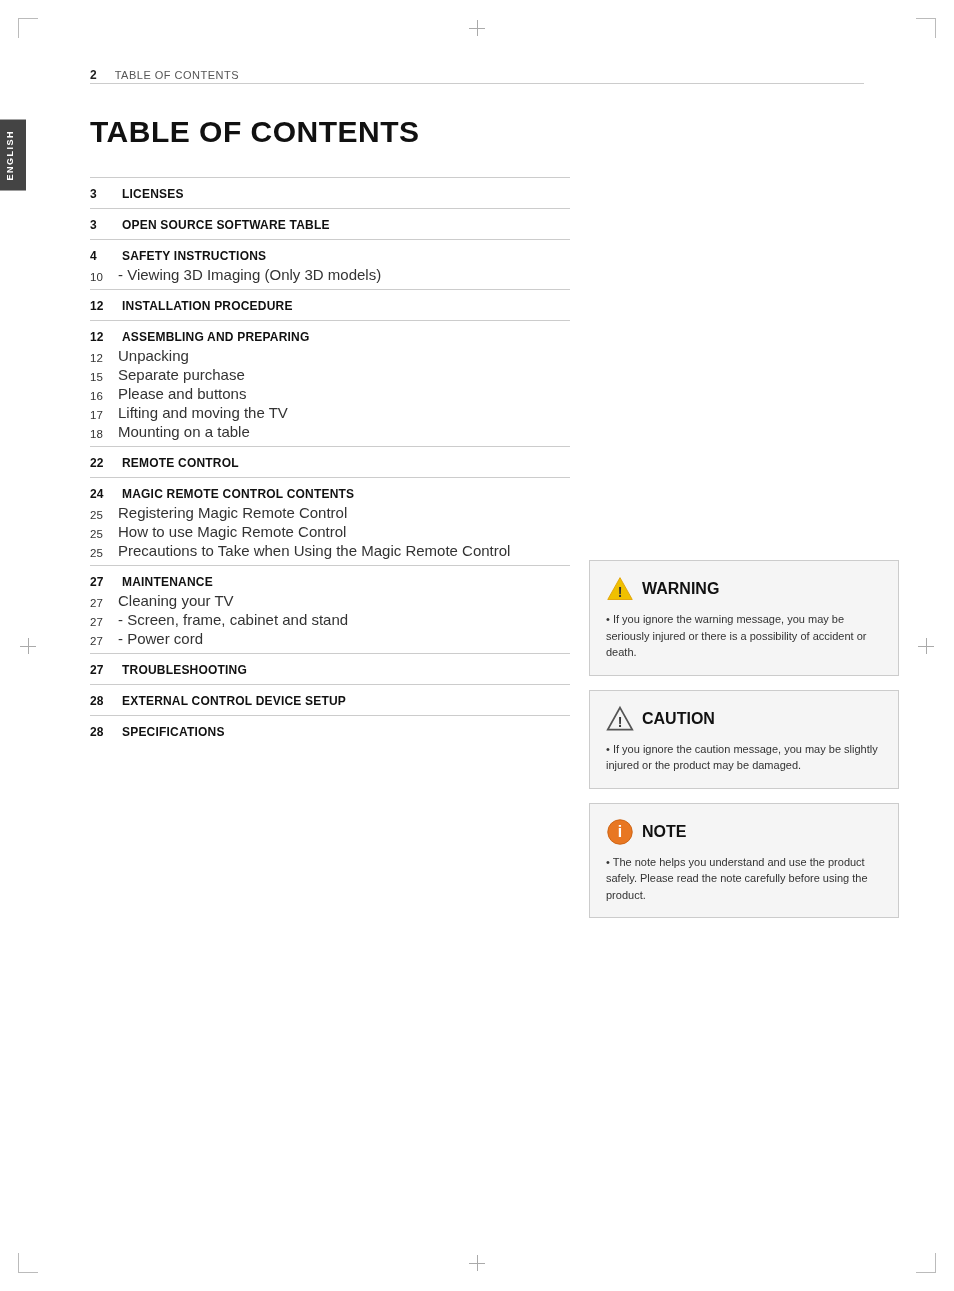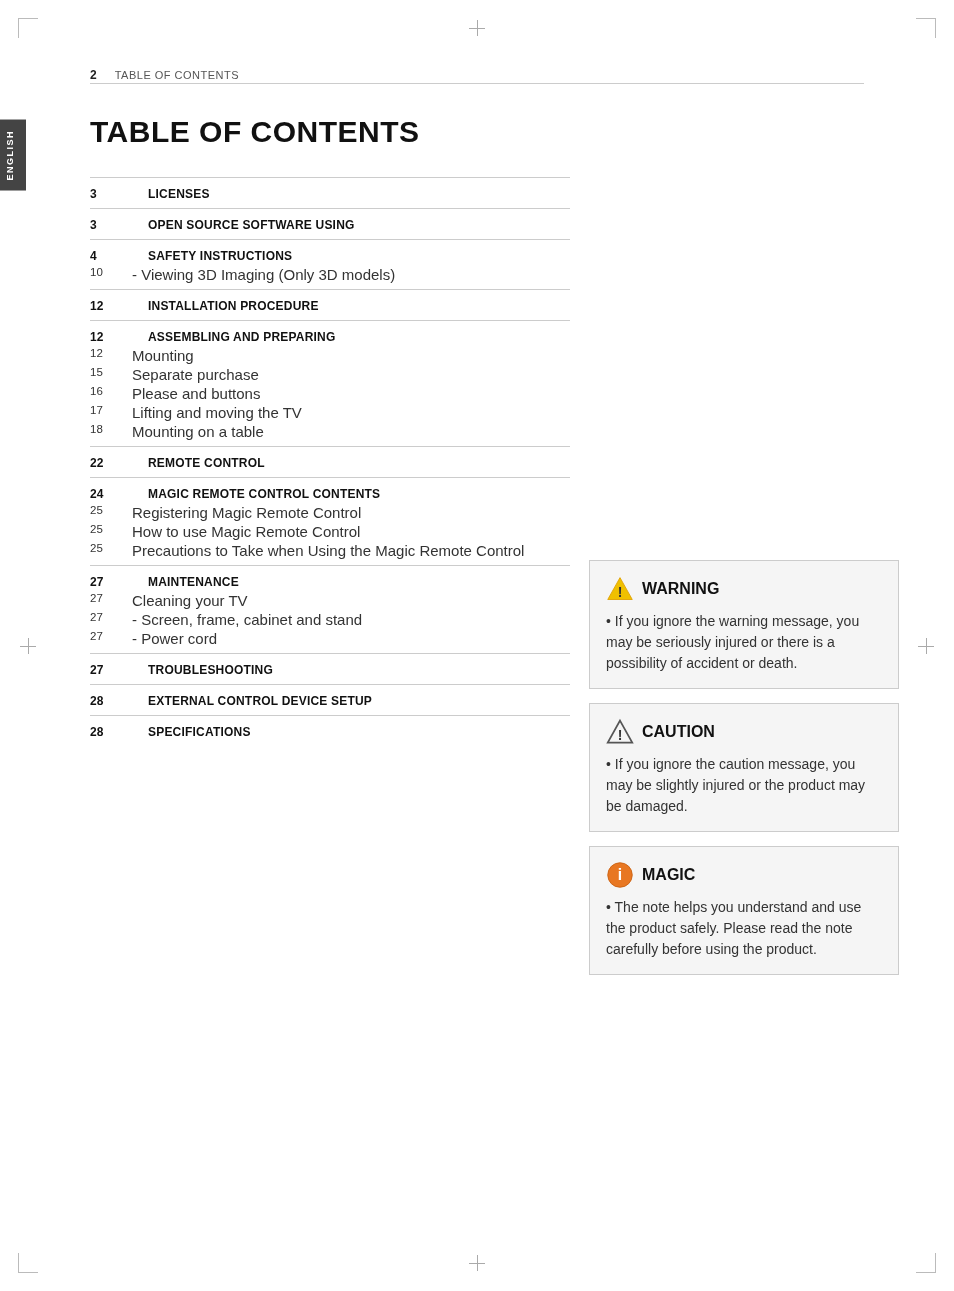--- a/index.html
+++ b/index.html
@@ -148,27 +148,26 @@
       font-weight: bold;
       color: #111;
       min-width: 22px;
     }
 
     .toc-label {
       font-size: 12px;
       font-weight: bold;
       color: #111;
       letter-spacing: 0.2px;
-      margin-left: 26px;
     }
 
     .toc-sub-entry {
       display: flex;
-      align-items: flex-start;
-      gap: 20px;
+      align-items: flex-end;
+      gap: 6px;
       padding: 1px 0;
     }
 
     .toc-sub-num {
       font-size: 11.5px;
       color: #333;
       min-width: 22px;
     }
 
     .toc-sub-label {
@@ -195,21 +194,21 @@
       display: flex;
       align-items: center;
       gap: 8px;
       font-size: 16px;
       font-weight: bold;
       color: #111;
       margin-bottom: 8px;
     }
 
     .notice-text {
-      font-size: 14px;
+      font-size: 11px;
       color: #333;
       line-height: 1.5;
       padding-left: 0;
     }
 
     .notice-text-item::before {
       content: '• ';
     }
 
     
@@ -261,21 +260,21 @@
     <div class="toc-section">
       <div class="toc-main-entry">
         <span class="toc-num">3</span>
         <span class="toc-label">LICENSES</span>
       </div>
     </div>
 
     <div class="toc-section">
       <div class="toc-main-entry">
         <span class="toc-num">3</span>
-        <span class="toc-label">OPEN SOURCE SOFTWARE USING</span>
+        <span class="toc-label">OPEN SOURCE SOFTWARE TABLE</span>
       </div>
     </div>
 
     <div class="toc-section">
       <div class="toc-main-entry">
         <span class="toc-num">4</span>
         <span class="toc-label">SAFETY INSTRUCTIONS</span>
       </div>
       <div class="toc-sub-entry">
         <span class="toc-sub-num">10</span>
@@ -290,21 +289,21 @@
       </div>
     </div>
 
     <div class="toc-section">
       <div class="toc-main-entry">
         <span class="toc-num">12</span>
         <span class="toc-label">ASSEMBLING AND PREPARING</span>
       </div>
       <div class="toc-sub-entry">
         <span class="toc-sub-num">12</span>
-        <span class="toc-sub-label">Mounting</span>
+        <span class="toc-sub-label">Unpacking</span>
       </div>
       <div class="toc-sub-entry">
         <span class="toc-sub-num">15</span>
         <span class="toc-sub-label">Separate purchase</span>
       </div>
       <div class="toc-sub-entry">
         <span class="toc-sub-num">16</span>
         <span class="toc-sub-label">Please and buttons</span>
       </div>
       <div class="toc-sub-entry">
@@ -409,20 +408,20 @@
       </div>
       <p class="notice-text notice-text-item">If you ignore the caution message, you may be slightly injured or the product may be damaged.</p>
     </div>
 
     <div class="notice-box">
       <div class="notice-title">
         <svg class="icon-note" viewBox="0 0 32 32" xmlns="http://www.w3.org/2000/svg">
           <circle cx="16" cy="16" r="14" fill="#e87722" stroke="#c96010" stroke-width="1"></circle>
           <text x="16" y="22" text-anchor="middle" font-size="18" font-weight="bold" fill="#fff">i</text>
         </svg>
-        <span>MAGIC</span>
+        <span>NOTE</span>
       </div>
       <p class="notice-text notice-text-item">The note helps you understand and use the product safely. Please read the note carefully before using the product.</p>
     </div>
 
   </div>
 
 </div>
 
 </body></html>

